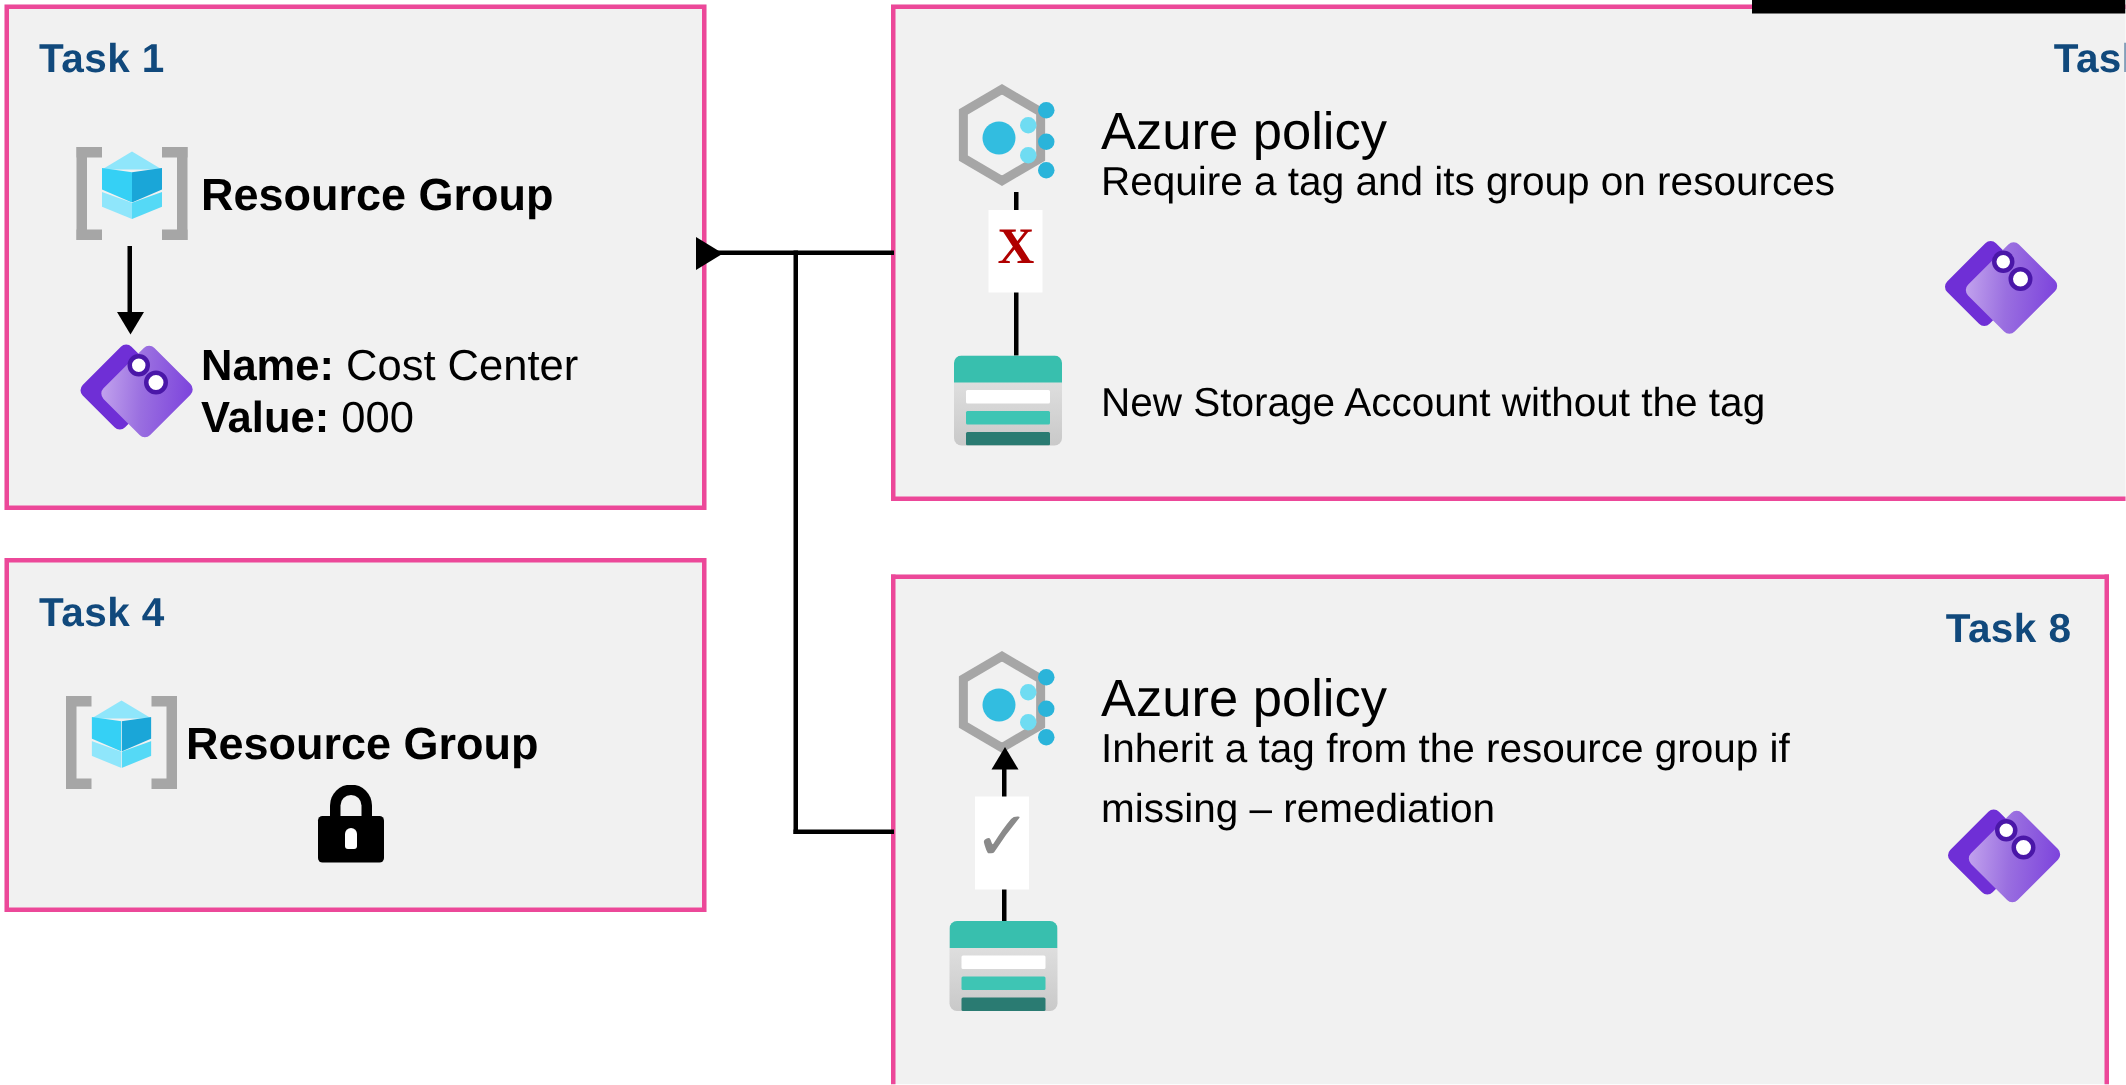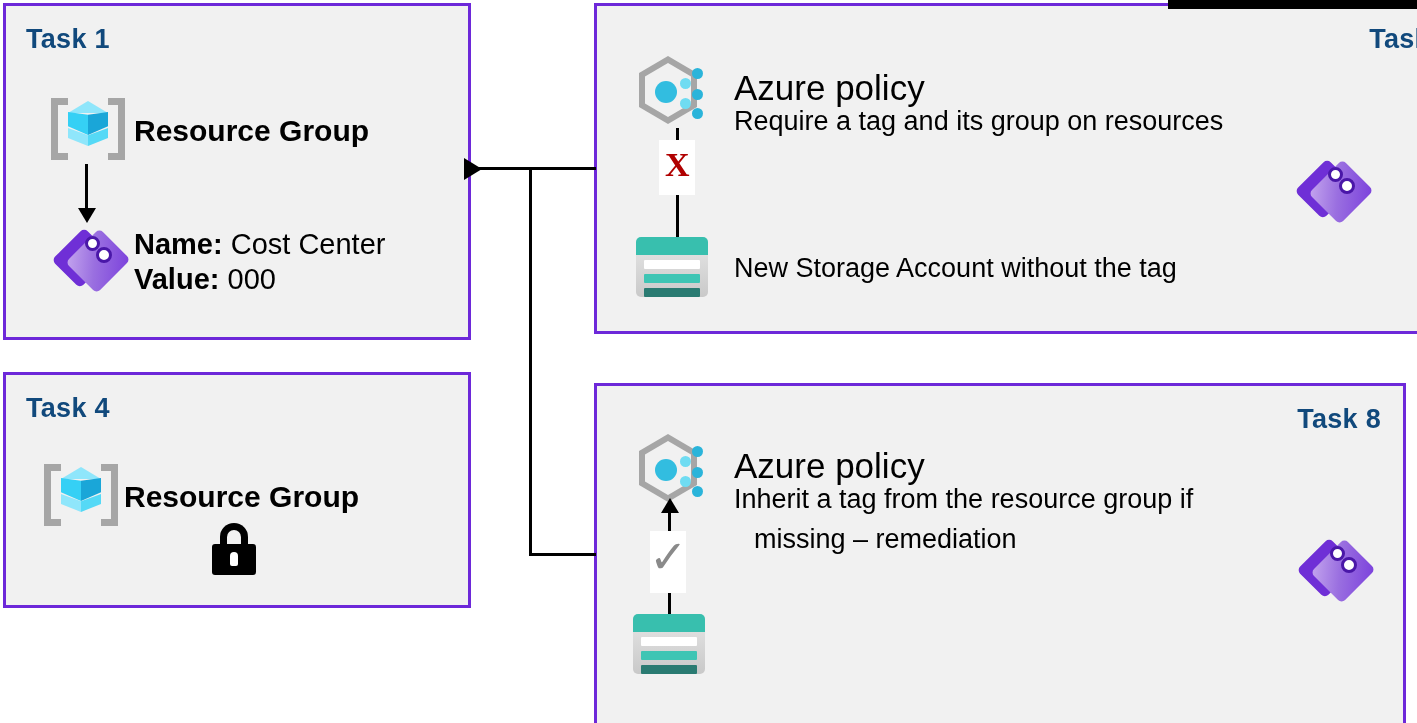--- a/index.html
+++ b/index.html
@@ -1,19 +1,19 @@
 <!DOCTYPE html>
 <html><head>
 <meta charset="utf-8">
 <style>
   html,body{margin:0;padding:0;background:#ffffff;}
   body{width:1417px;height:723px;position:relative;overflow:hidden;
        font-family:"Liberation Sans","DejaVu Sans",sans-serif;}
 
-  .panel{position:absolute;background:#f1f1f1;border:3px solid #6d28d9;box-sizing:border-box;}
+  .panel{position:absolute;background:#f1f1f1;border:3px solid #ec4899;box-sizing:border-box;}
 
   #panel-task1{left:3px;top:3px;width:468px;height:337px;}
   #panel-task4{left:3px;top:372px;width:468px;height:236px;}
   #panel-task2{left:594px;top:3px;width:884px;height:331px;}
   #panel-task3{left:594px;top:383px;width:812px;height:340px;border-bottom:none;}
 
   .task-label{position:absolute;color:#11497c;font-weight:bold;font-size:27px;
               letter-spacing:0.3px;white-space:nowrap;}
 
   .blackbar{position:absolute;left:1168px;top:0px;width:249px;height:9px;background:#000000;}
@@ -216,21 +216,21 @@
     <div class="d dbig"></div>
       <div class="d d1"></div>
       <div class="d d2"></div>
     <div class="d d3"></div>
       <div class="d d4"></div>
       <div class="d d5"></div>
   </div>
 
   <div class="txt h-bold-sm" style="left:137px;top:60px;">Azure policy</div>
   <div class="txt body" style="left:137px;top:98px;">Inherit a tag from the resource group if</div>
-  <div class="txt body" style="left:137px;top:138px;margin-left:20px;">missing – remediation</div>
+  <div class="txt body" style="left:137px;top:138px;">missing – remediation</div>
 
   <div class="vline" style="left:71px;top:124px;height:113px;"></div>
   <div class="ahead-u" style="left:64px;top:112px;"></div>
   <div class="whitebox" style="left:53px;top:145px;width:36px;height:62px;"></div>
   <div class="check" style="left:52px;top:148px;">✓</div>
 
   <div class="ico sto" style="left:36px;top:228px;">
     <div class="hd"></div>
       <div class="r w"></div>
       <div class="r t1"></div>

